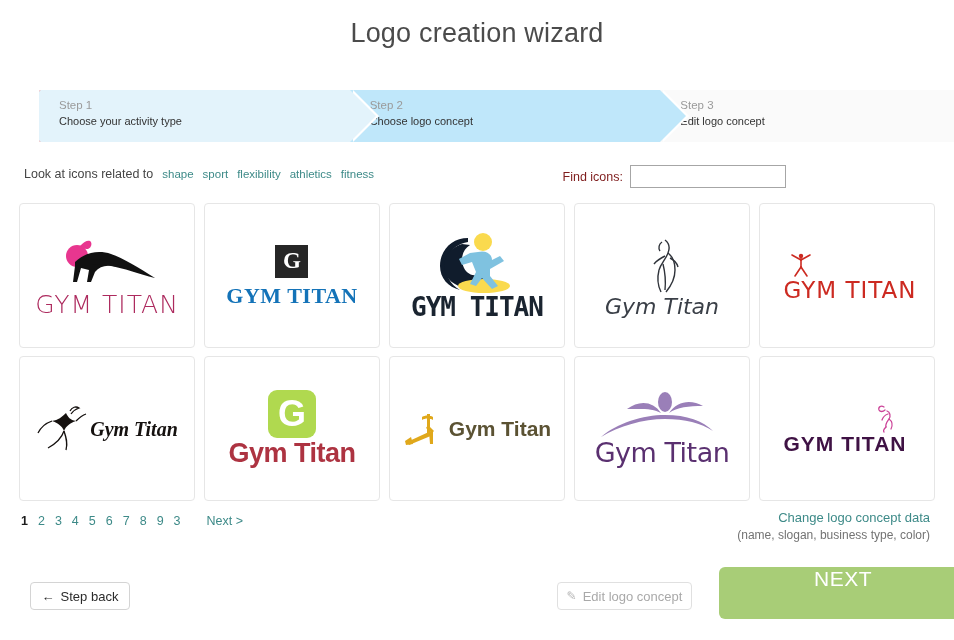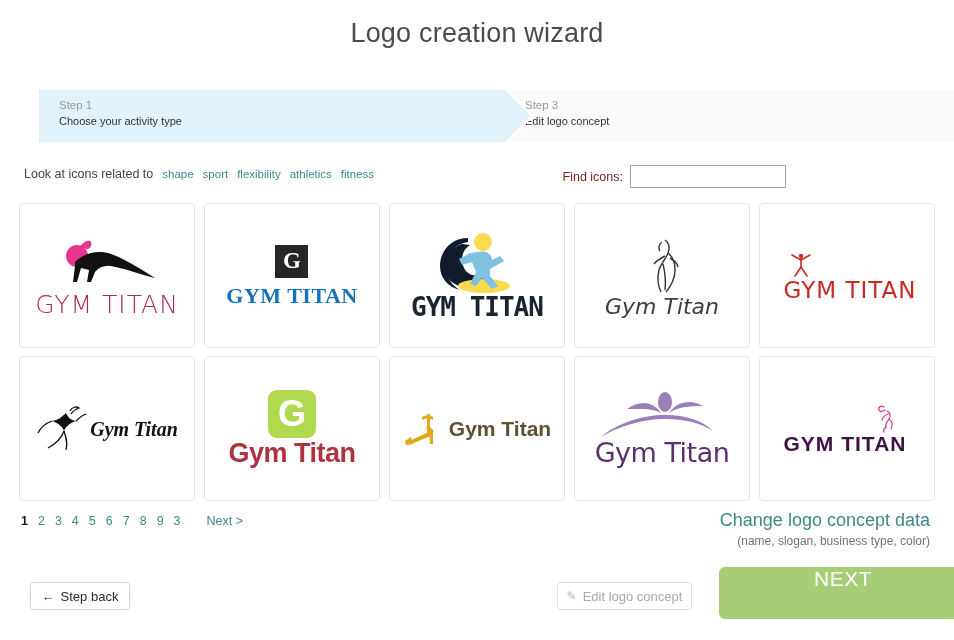--- a/index.html
+++ b/index.html
@@ -191,21 +191,21 @@
   .pager .pg.current { color: #1c1c1c; font-weight: bold; }
   .pager .next { margin-left: 16px; cursor: pointer; }
 
   
   .change-block {
     position: absolute;
     right: 24px; top: 510px;
     text-align: right;
   }
   .change-link {
-    font-size: 18px;
+    font-size: 13px;
     color: #3d8a88;
     cursor: pointer;
     display: block;
   }
   .change-sub {
     font-size: 12px;
     color: #737373;
     margin-top: 3px;
     display: block;
   }
@@ -260,20 +260,26 @@
 <body>
 
 <div class="page">
 
   <div class="title">Logo creation wizard</div>
 
   <div class="stepper">
     <div class="step s1">
       <div class="step-num">Step 1</div>
       <div class="step-label">Choose your activity type</div>
+      <span class="arrow-bg"></span>
+      <span class="arrow"></span>
+    </div>
+    <div class="step s2">
+      <div class="step-num">Step 2</div>
+      <div class="step-label">Choose logo concept</div>
       <span class="arrow-bg"></span>
       <span class="arrow"></span>
     </div>
     <div class="step s3">
       <div class="step-num">Step 3</div>
       <div class="step-label">Edit logo concept</div>
       <span class="arrow-bg"></span>
       <span class="arrow"></span>
     </div>
   </div>

